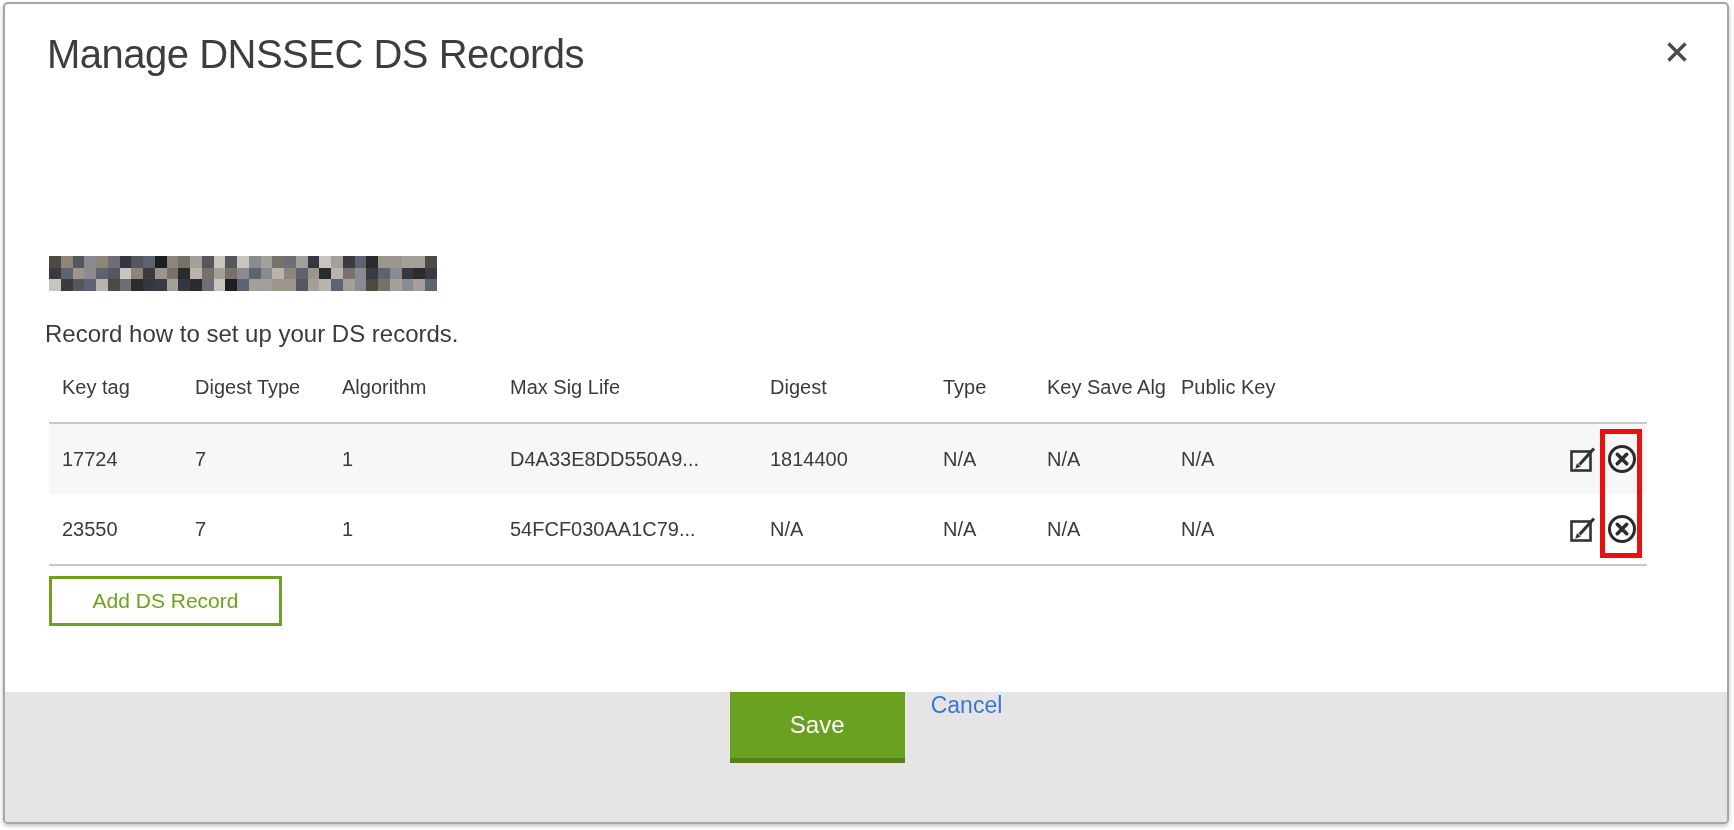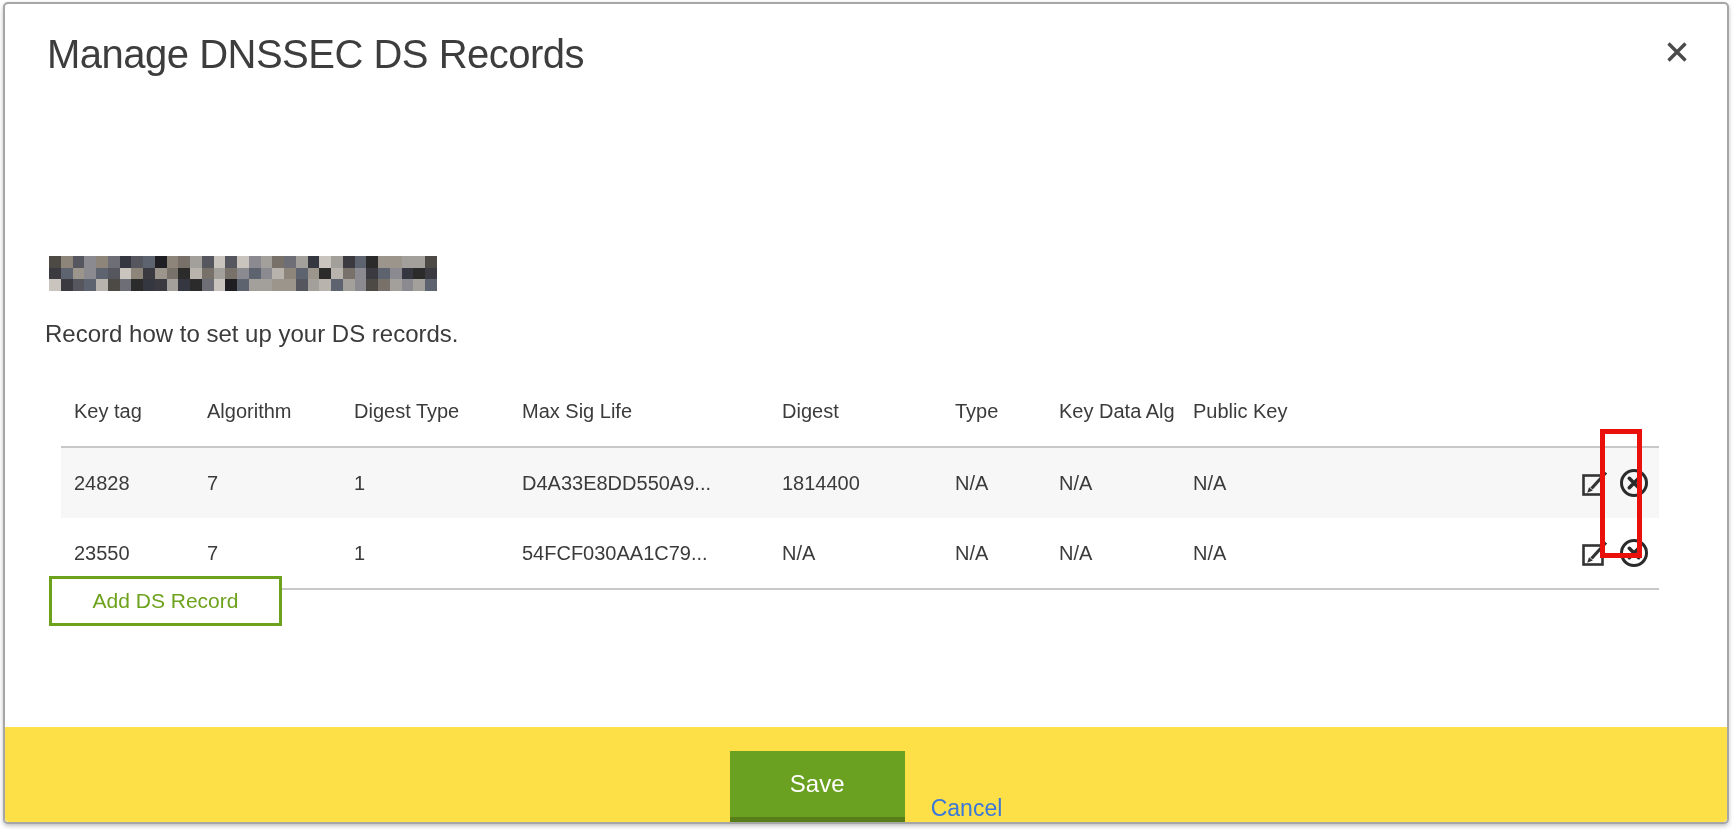--- a/index.html
+++ b/index.html
@@ -6,37 +6,37 @@
     font-family:"Liberation Sans","DejaVu Sans",sans-serif;color:#3b3b3b;}
   .modal{position:absolute;top:2px;left:3px;right:5px;bottom:6px;background:#fff;
     border:2px solid #a6a6a6;border-radius:5px;box-shadow:0 2px 4px rgba(0,0,0,.25);overflow:hidden;}
   .title{position:absolute;left:42px;top:28px;font-size:40px;font-weight:400;letter-spacing:-.5px;color:#3d3d3d;}
   .close-btn{position:absolute;left:1652px;top:28px;width:40px;height:40px;display:flex;
     align-items:center;justify-content:center;cursor:pointer;background:none;border:none;padding:0;}
   .mosaic{position:absolute;left:44px;top:252px;width:388px;height:35px;display:grid;
     grid-template-columns:repeat(33,1fr);grid-template-rows:repeat(3,1fr);}
   .mosaic div{width:100%;height:100%;}
   .subtitle{position:absolute;left:40px;top:316px;font-size:24px;}
-  .table{position:absolute;left:56px;top:372px;width:1598px;margin-top:24px;}
+  .table{position:absolute;left:44px;top:372px;width:1598px;}
   .thead,.trow{display:grid;grid-template-columns:146px 147px 168px 260px 173px 104px 134px 178px 203px 85px;}
   .thead{height:46px;border-bottom:2px solid #c8c8c8;font-size:20px;}
   .thead span{display:block;}
   .thead span:first-child,.trow span:first-child{padding-left:13px;}
   .trow{height:70px;align-items:center;font-size:20px;background:#fff;}
   .trow.alt{background:#f7f7f7;}
   .tbody{border-bottom:2px solid #c8c8c8;}
   .cell-actions{display:flex;align-items:center;gap:6px;padding-left:5px;}
   .icon-btn{background:none;border:none;padding:0;margin:0;cursor:pointer;display:flex;align-items:center;}
   .red-box{position:absolute;left:1595px;top:425px;width:42px;height:129px;border:5px solid #ea100c;
     box-sizing:border-box;z-index:5;pointer-events:none;}
   .add-btn{position:absolute;left:44px;top:572px;width:233px;height:50px;background:#fff;
     border:3px solid #6da21c;color:#6da21c;font-size:21px;cursor:pointer;box-sizing:border-box;
     font-family:inherit;}
-  .footer{position:absolute;left:0;right:0;bottom:0;height:95px;background:#fde047;
-    display:flex;align-items:flex-end;justify-content:center;gap:26px;border-radius:0 0 4px 4px;}
+  .footer{position:absolute;left:0;right:0;bottom:0;height:130px;background:#e5e5e5;
+    display:flex;align-items:flex-start;justify-content:center;gap:26px;border-radius:0 0 4px 4px;}
   .save-btn{width:175px;height:71px;background:#6ba120;border:none;border-bottom:5px solid #577e18;
     color:#fff;font-size:24px;cursor:pointer;font-family:inherit;}
   .cancel-link{color:#3a77d9;font-size:23px;text-decoration:none;cursor:pointer;}
 </style>
 </head>
 <body>
 
 <div class="modal">
 
   <div class="title">Manage DNSSEC DS Records</div>
@@ -147,32 +147,32 @@
       <div style="background: rgb(138, 138, 144);"></div>
       <div style="background: rgb(163, 160, 155);"></div>
       <div style="background: rgb(93, 100, 112);"></div>
     </div>
 
   <div class="subtitle">Record how to set up your DS records.</div>
 
   <div class="table">
     <div class="thead">
       <span>Key tag</span>
+      <span>Digest Type</span>
       <span>Algorithm</span>
-      <span>Digest Type</span>
       <span>Max Sig Life</span>
       <span>Digest</span>
       <span>Type</span>
-      <span>Key Data Alg</span>
+      <span>Key Save Alg</span>
       <span>Public Key</span>
       <span></span>
     </div>
     <div class="tbody" id="tbody">
   <div class="trow alt">
-    <span>24828</span>
+    <span>17724</span>
     <span>7</span>
     <span>1</span>
     <span>D4A33E8DD550A9...</span>
     <span>1814400</span>
     <span>N/A</span>
     <span>N/A</span>
     <span>N/A</span>
     <span></span>
     <span class="cell-actions">
       <button class="icon-btn">

